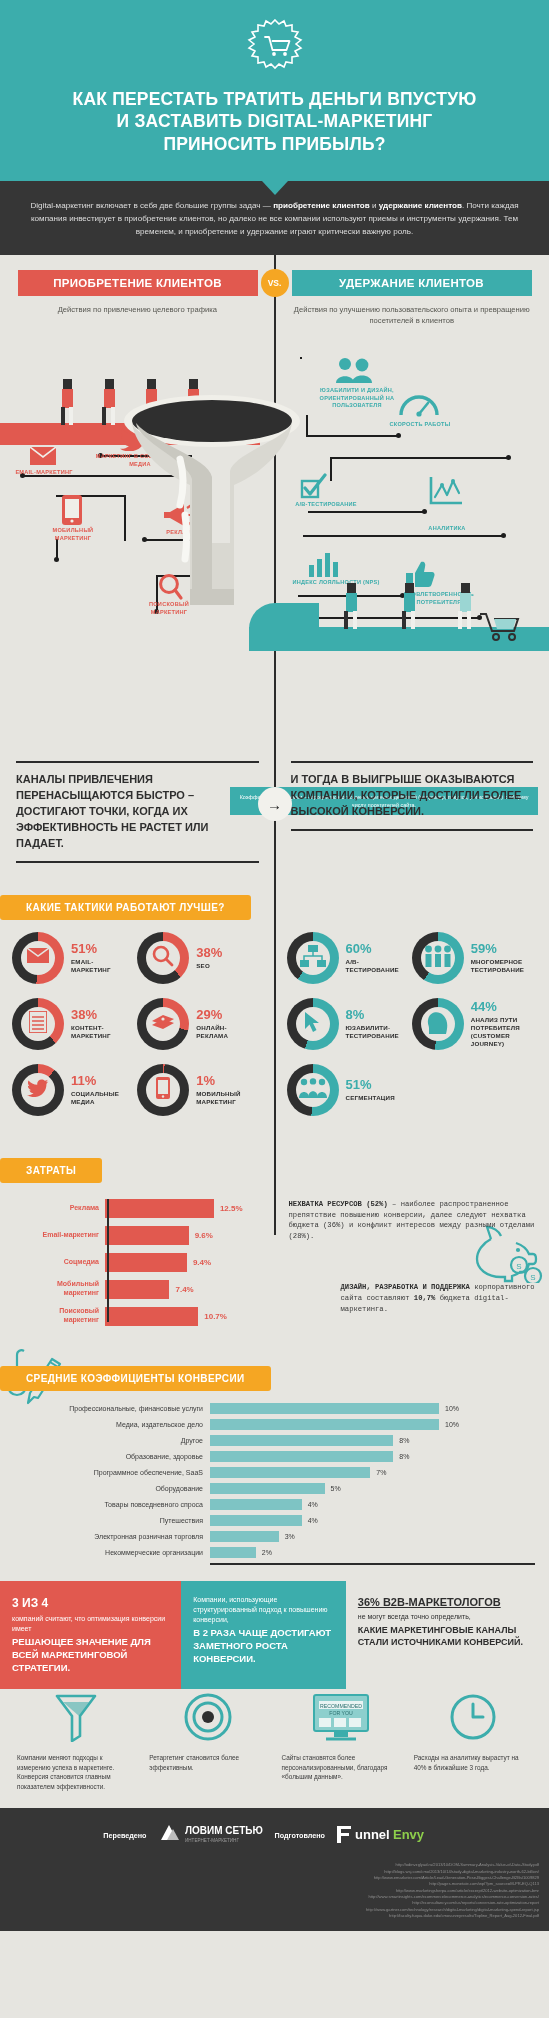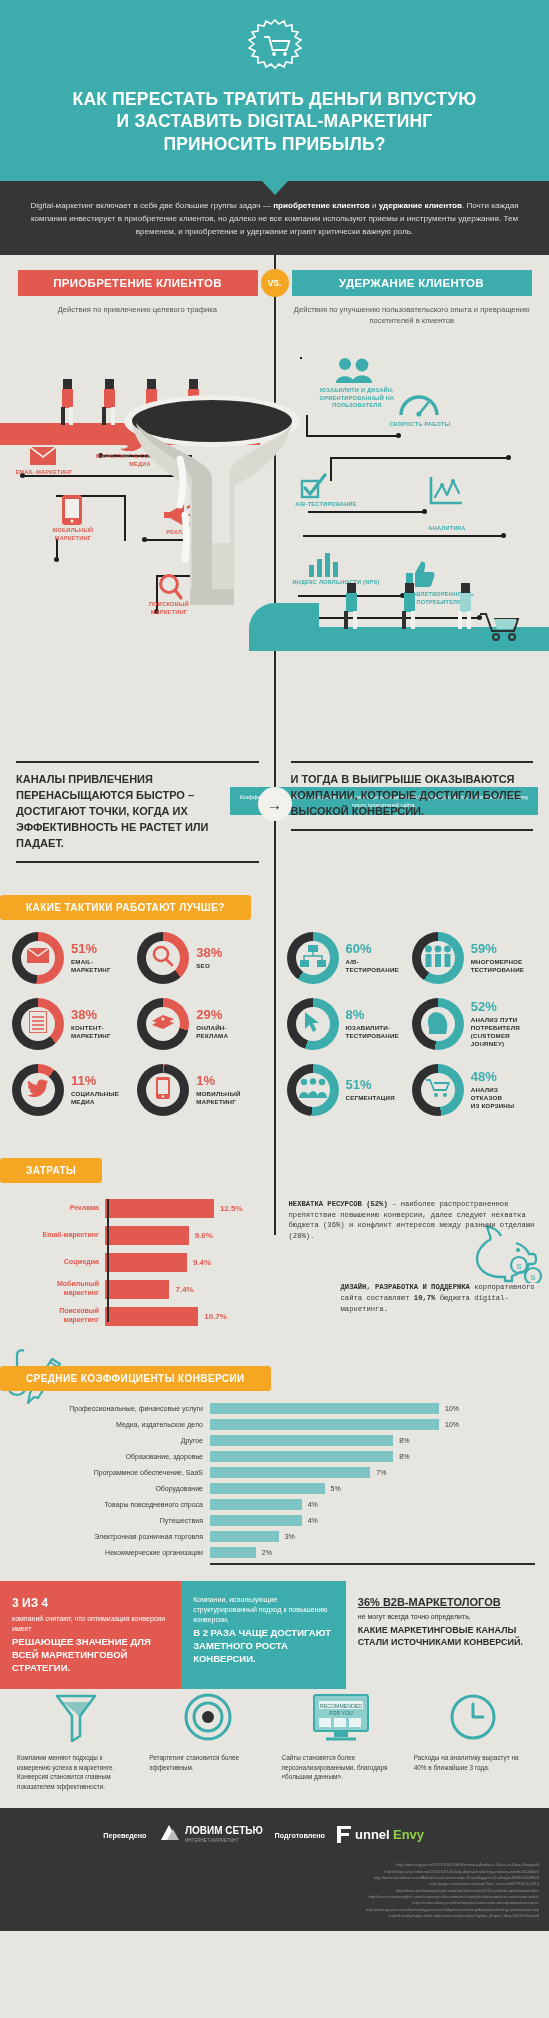--- a/index.html
+++ b/index.html
@@ -595,55 +595,40 @@
     </div>
     <div class="tact-item">
       <div class="donut" style="background:conic-gradient(#3cadac 0deg 187.20000000000002deg, #2f2f2f 187.20000000000002deg 360deg); border-radius:50%;">
       <div class="hole">
         <span><svg width="24" height="24" viewBox="0 0 24 24">
                       <path d="M20 24 C22 16 22 10 17 5 C12 0 3 2 2 10 C1.4 14 3 16 3 18 v6 z" fill="#3cadac"></path>
                     </svg></span>
       </div>
               </div>
       <div class="tact-txt">
-        <div class="tact-pct teal">52%</div>
+        <div class="tact-pct teal">44%</div>
         <div class="tact-name">АНАЛИЗ ПУТИ<br>ПОТРЕБИТЕЛЯ<br>(CUSTOMER<br>JOURNEY)</div>
       </div>
     </div>
     <div class="tact-item">
       <div class="donut" style="background:conic-gradient(#3cadac 0deg 183.6deg, #2f2f2f 183.6deg 360deg); border-radius:50%;">
       <div class="hole">
         <span><svg width="28" height="20" viewBox="0 0 28 20">
                       <circle cx="5" cy="4" r="3.2" fill="#3cadac"></circle>
                       <path d="M0 20 C0 12 10 12 10 20 Z" fill="#3cadac"></path>
                       <circle cx="14" cy="3.4" r="3.2" fill="#3cadac"></circle>
                       <path d="M9 20 C9 11 19 11 19 20 Z" fill="#3cadac"></path>
                       <circle cx="23" cy="4" r="3.2" fill="#3cadac"></circle>
                       <path d="M18 20 C18 12 28 12 28 20 Z" fill="#3cadac"></path>
                     </svg></span>
       </div>
               </div>
       <div class="tact-txt">
         <div class="tact-pct teal">51%</div>
         <div class="tact-name">СЕГМЕНТАЦИЯ</div>
-      </div>
-    </div>
-    <div class="tact-item">
-      <div class="donut" style="background:conic-gradient(#3cadac 0deg 172.8deg, #2f2f2f 172.8deg 360deg); border-radius:50%;">
-      <div class="hole">
-        <span><svg width="24" height="20" viewBox="0 0 24 20">
-                      <path d="M0 2 h4 l4 10 h12 l3-7 h-15" fill="none" stroke="#3cadac" stroke-width="1.8" stroke-linejoin="round"></path>
-                      <circle cx="10" cy="17" r="2" fill="#3cadac"></circle>
-                      <circle cx="19" cy="17" r="2" fill="#3cadac"></circle>
-                    </svg></span>
-      </div>
-              </div>
-      <div class="tact-txt">
-        <div class="tact-pct teal">48%</div>
-        <div class="tact-name">АНАЛИЗ<br>ОТКАЗОВ<br>ИЗ КОРЗИНЫ</div>
       </div>
     </div>
           </div>
       </div>
     </div>
 
     <div class="banner-wrap">
       <span class="banner">ЗАТРАТЫ</span>
     </div>
     <div class="costs">

